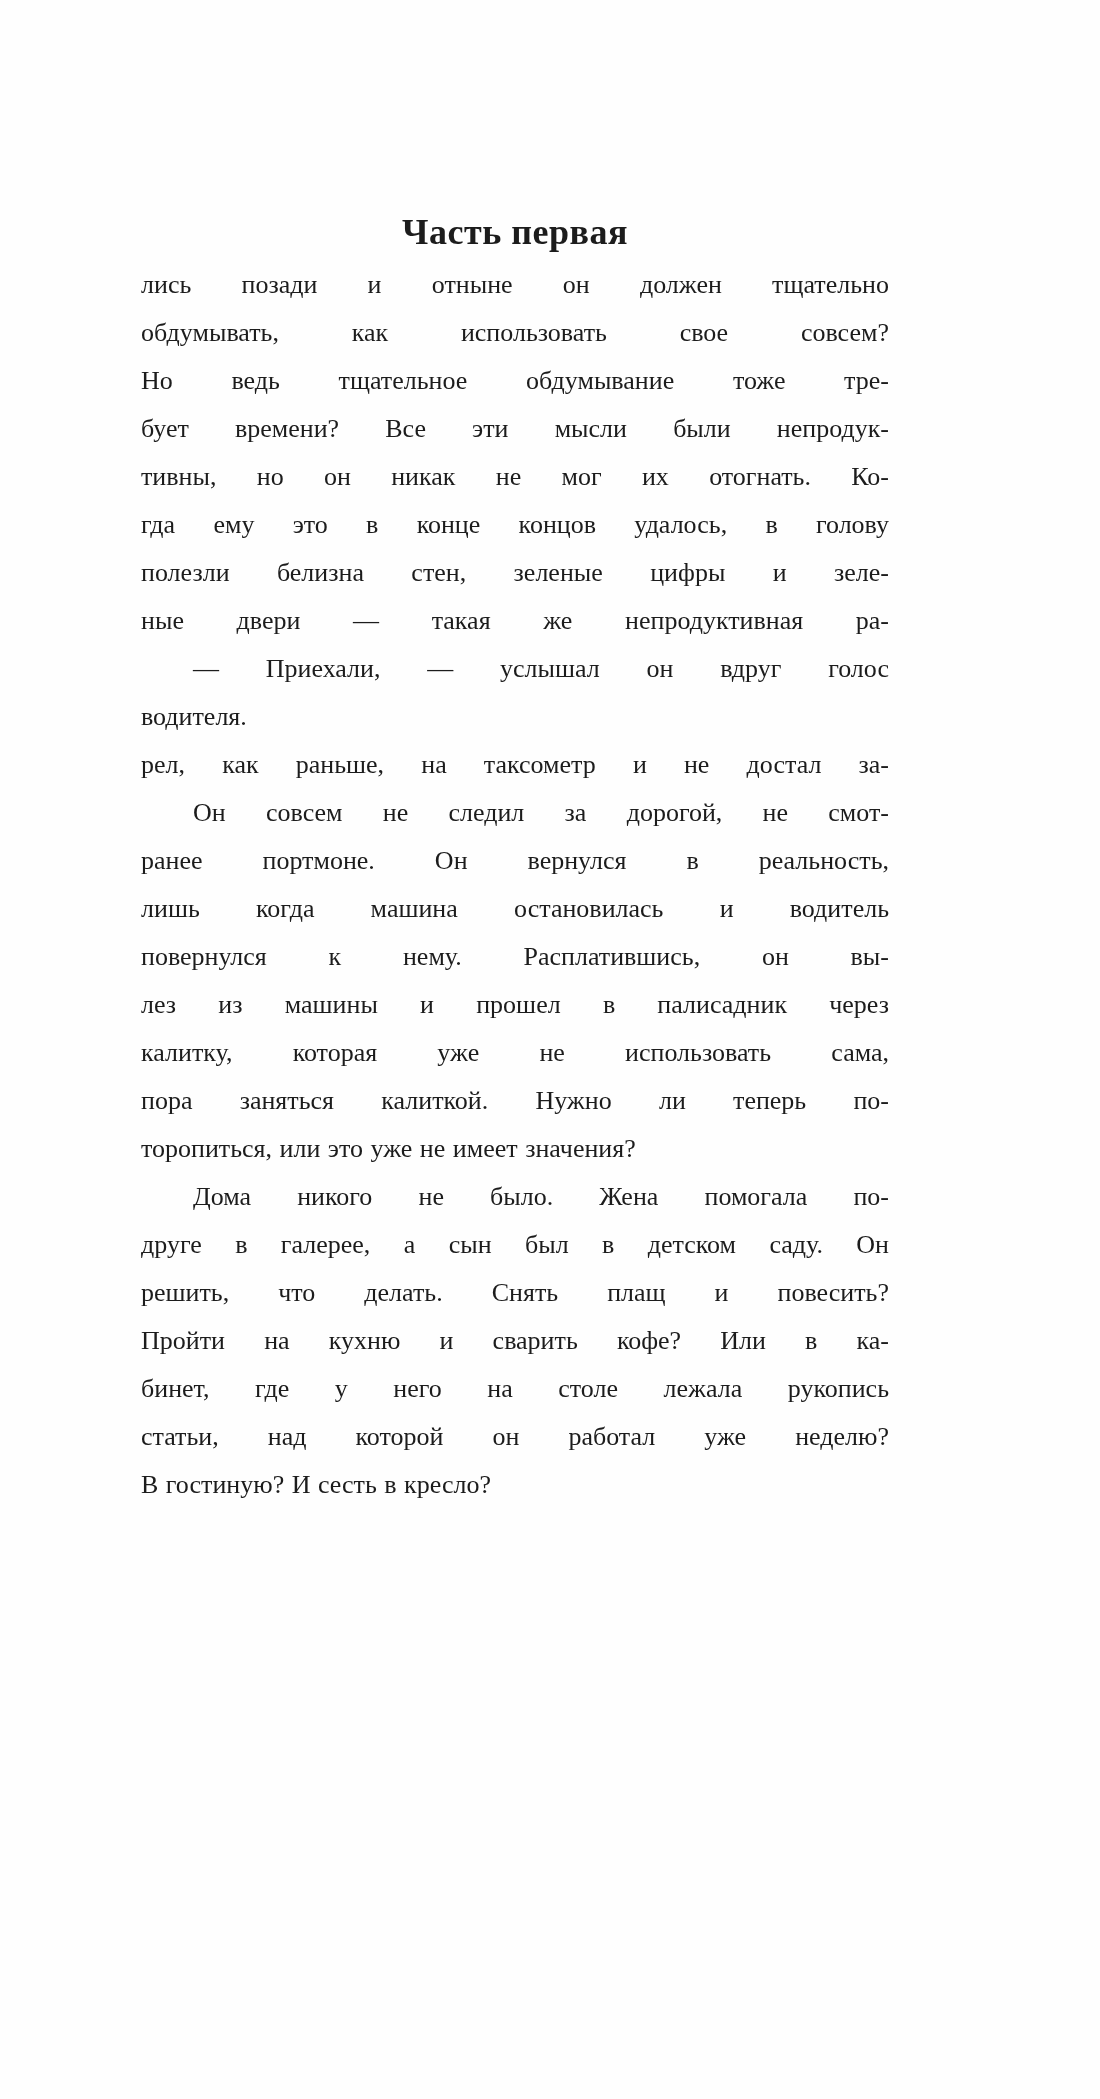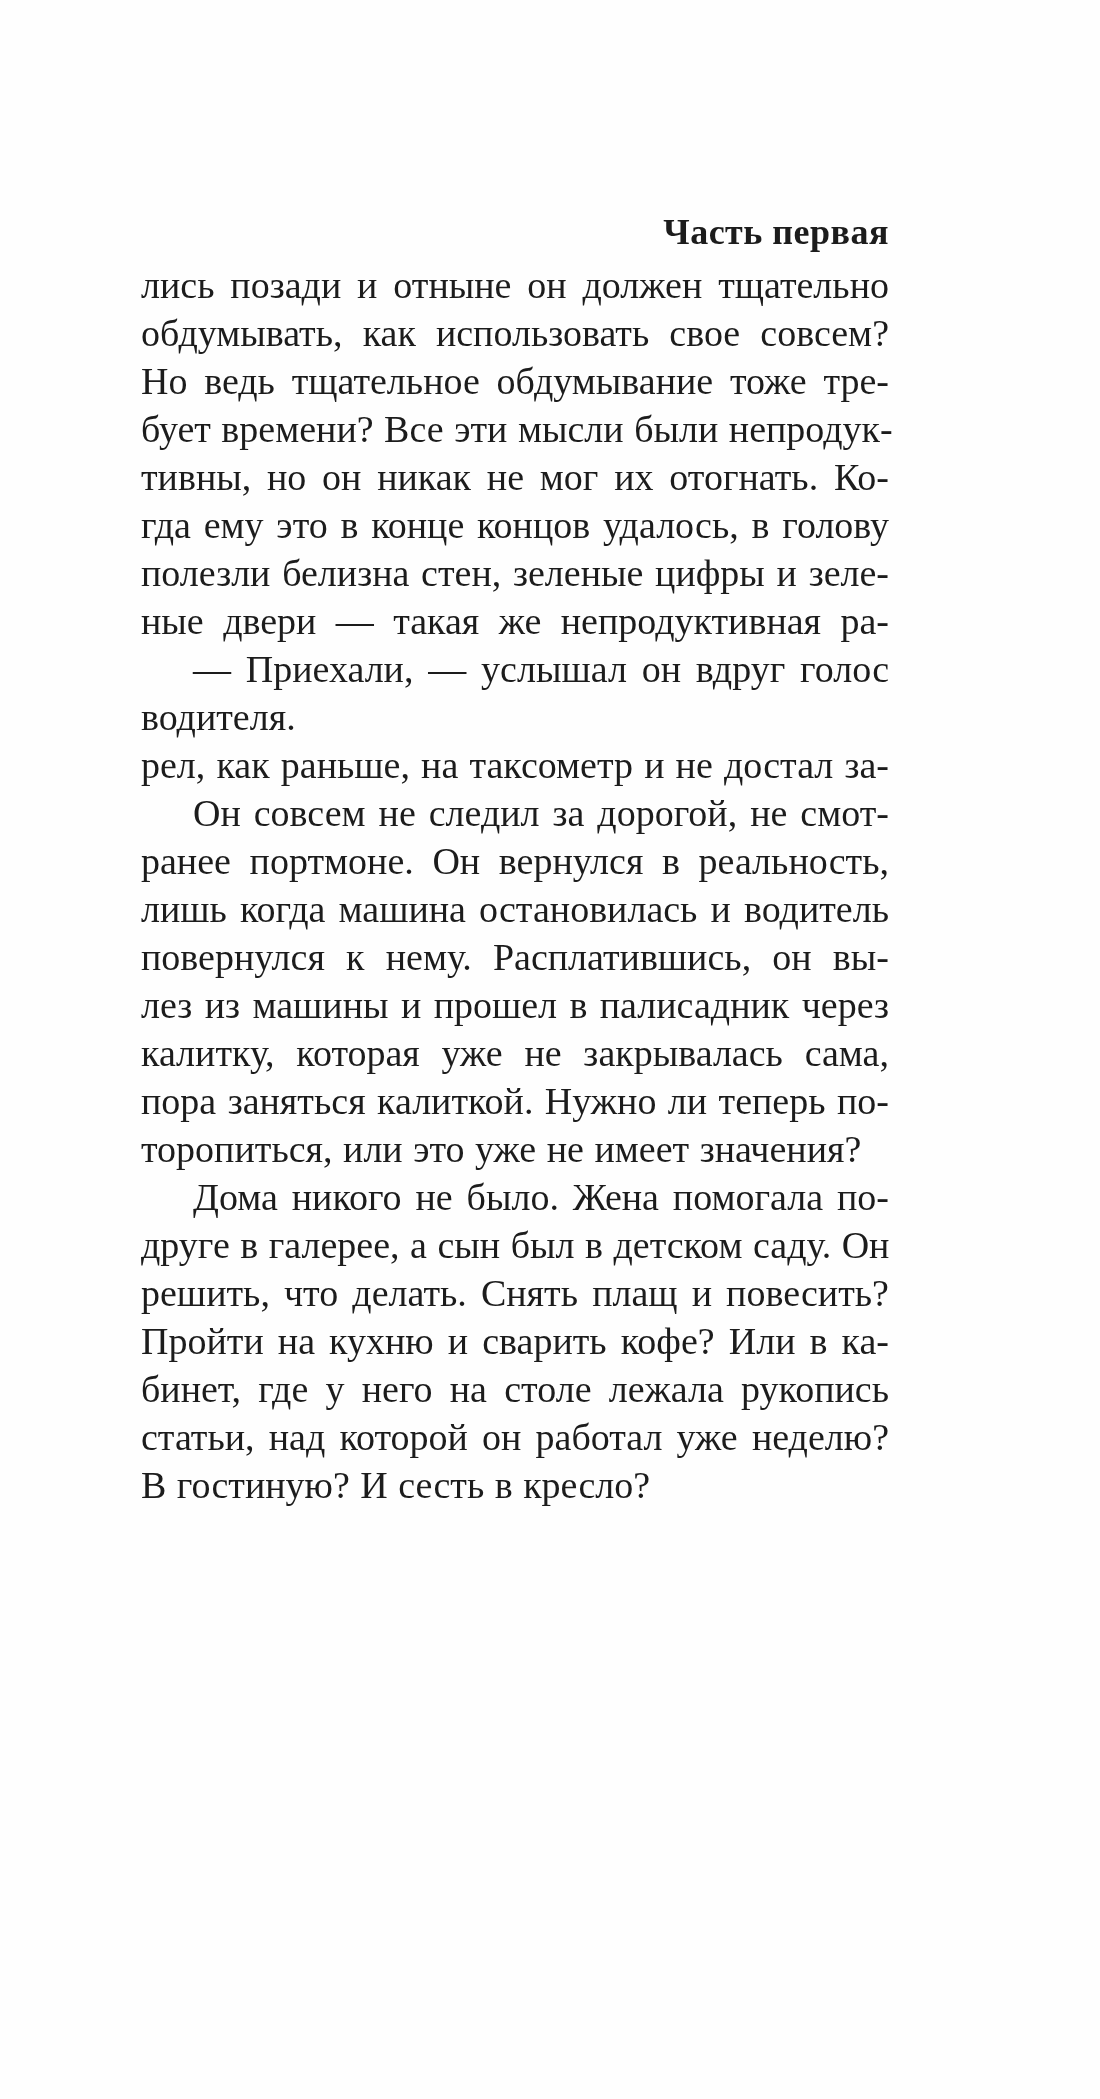--- a/index.html
+++ b/index.html
@@ -17,33 +17,33 @@
     width: 1100px;
     height: 2099px;
     background: #fefefe;
     overflow: hidden;
   }
   .heading {
     position: absolute;
     top: 180px;
     left: 141px;
     width: 748px;
-    text-align: right;
+    text-align: center;
     font-weight: bold;
     font-size: 36px;
     line-height: 44px;
     color: #1c1c1c;
     letter-spacing: 0.5px;
   }
   .text-block {
     position: absolute;
     top: 261px;
     left: 141px;
     width: 748px;
-    font-size: 38px;
+    font-size: 26px;
     line-height: 48px;
     color: #1c1c1c;
   }
   .line {
     height: 48px;
     text-align: justify;
     text-align-last: justify;
     word-spacing: 1px;
     white-space: nowrap;
   }
@@ -69,21 +69,21 @@
       <div class="line">полезли белизна стен, зеленые цифры и зеле-</div>
       <div class="line">ные двери — такая же непродуктивная ра-</div>
       <div class="line indent">—  Приехали, — услышал он вдруг голос</div>
       <div class="line last">водителя.</div>
       <div class="line">рел, как раньше, на таксометр и не достал за-</div>
       <div class="line indent">Он совсем не следил за дорогой, не смот-</div>
       <div class="line">ранее портмоне. Он вернулся в реальность,</div>
       <div class="line">лишь когда машина остановилась и водитель</div>
       <div class="line">повернулся к нему. Расплатившись, он вы-</div>
       <div class="line">лез из машины и прошел в палисадник через</div>
-      <div class="line">калитку, которая уже не закрывалась сама,</div>
+      <div class="line">калитку, которая уже не использовать сама,</div>
       <div class="line">пора заняться калиткой. Нужно ли теперь по-</div>
       <div class="line last">торопиться, или это уже не имеет значения?</div>
       <div class="line indent">Дома никого не было. Жена помогала по-</div>
       <div class="line">друге в галерее, а сын был в детском саду. Он</div>
       <div class="line">решить, что делать. Снять плащ и повесить?</div>
       <div class="line">Пройти на кухню и сварить кофе? Или в ка-</div>
       <div class="line">бинет, где у него на столе лежала рукопись</div>
       <div class="line">статьи, над которой он работал уже неделю?</div>
       <div class="line last">В гостиную? И сесть в кресло?</div>
     </div>

